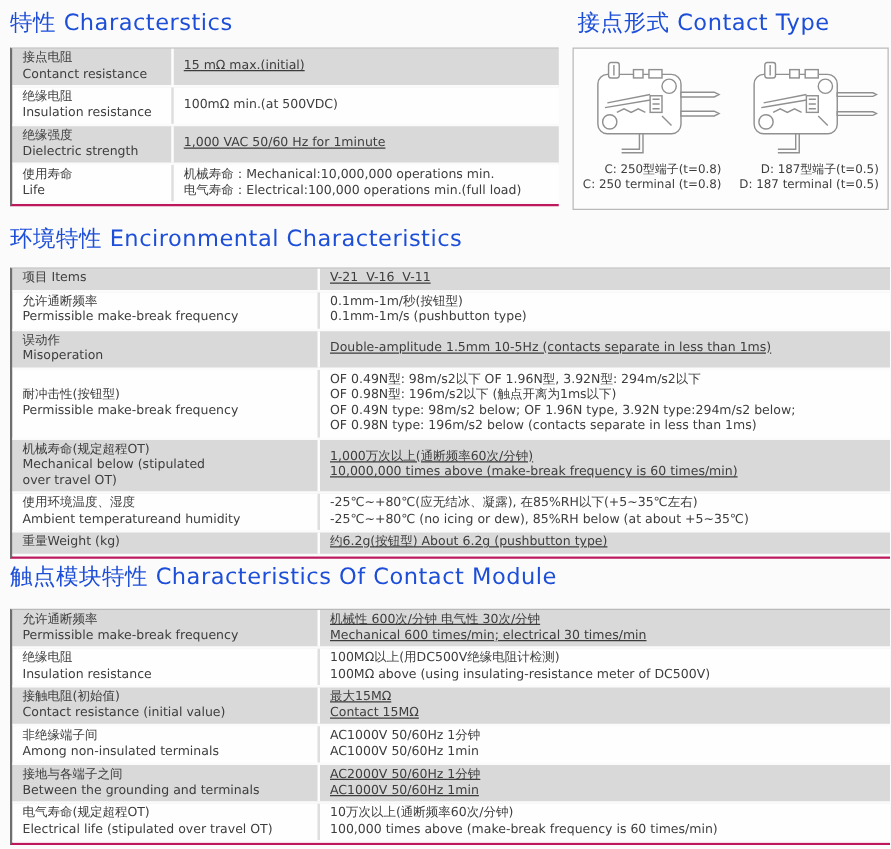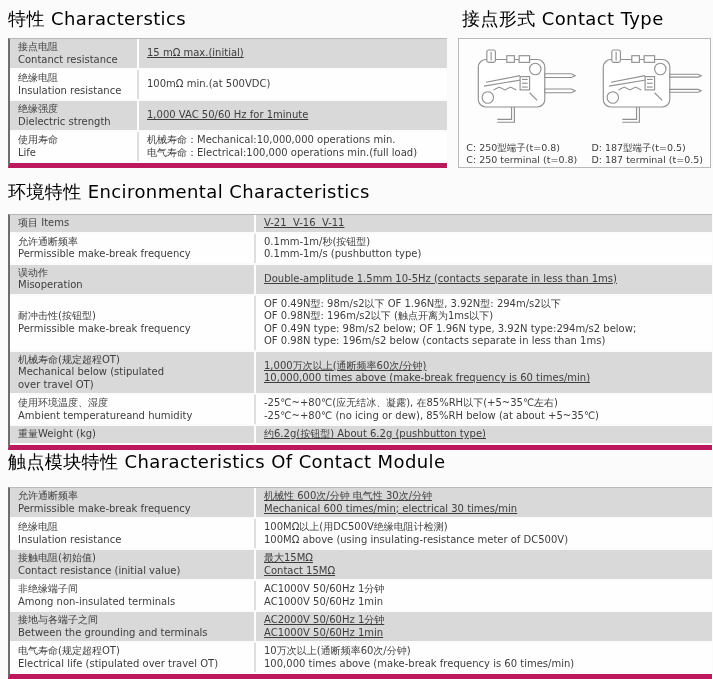--- a/index.html
+++ b/index.html
@@ -3,34 +3,34 @@
 <meta charset="utf-8">
 <style>
   html,body{margin:0;padding:0;background:#ffffff;}
   .page{
     position:relative;width:713px;height:679px;overflow:hidden;
     background:#fbfbfb;color:#3d3d3d;
     font-family:"DejaVu Sans","Liberation Sans",sans-serif;
   }
   
   .sec-title{
-    position:absolute;font-size:18px;line-height:24px;color:#000000;
+    position:absolute;font-size:18px;line-height:24px;color:#1d4ed8;
     letter-spacing:.4px;white-space:nowrap;text-align:center;
   }
   #title-char{left:8px;top:7px;}
   #title-ct{left:462px;top:7px;}
   #title-env{left:8px;top:180px;}
   #title-cm{left:8px;top:450px;}
 
   
   .spec-table{
     position:absolute;
     border-top:1px solid #b9b9b9;
     border-left:2px solid #6e6e6e;
-    border-bottom:5px solid #be185d;
+    border-bottom:2px solid #be185d;
   }
   #table-char{left:8px;top:38px;width:437px;}
   #table-env{left:8px;top:214px;width:702px;}
   #table-cm{left:8px;top:487px;width:702px;}
 
   .t-row{display:flex;border-bottom:2px solid #fbfbfb;}
   .t-row.gray{background:#d9d9d9;}
   .t-row.white{background:#fefefe;}
   .t-label{
     width:244px;flex-shrink:0;box-sizing:border-box;
@@ -50,21 +50,21 @@
   #ct-box{
     position:absolute;left:458px;top:38px;width:253px;height:130px;
     box-sizing:border-box;border:1px solid #b9b9b9;background:#fdfdfd;
     display:flex;
   }
   .ct-figure{
     flex:1;display:flex;flex-direction:column;align-items:center;
     padding-top:9px;
   }
   .ct-figure svg{display:block;}
-  .ct-caption{margin-top:14px;}
+  .ct-caption{margin-top:2px;text-align:right;}
   .ct-caption .t-line{font-size:9.5px;line-height:11.5px;}
 </style>
 </head>
 <body>
 
 <div class="page">
 
   <div class="sec-title" id="title-char">特性 Characterstics</div>
 
   <div class="sec-title" id="title-ct">接点形式 Contact Type</div>

